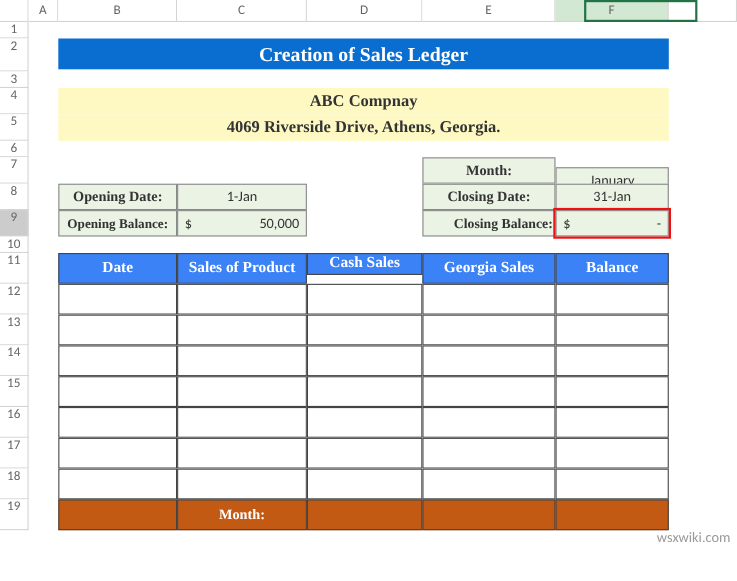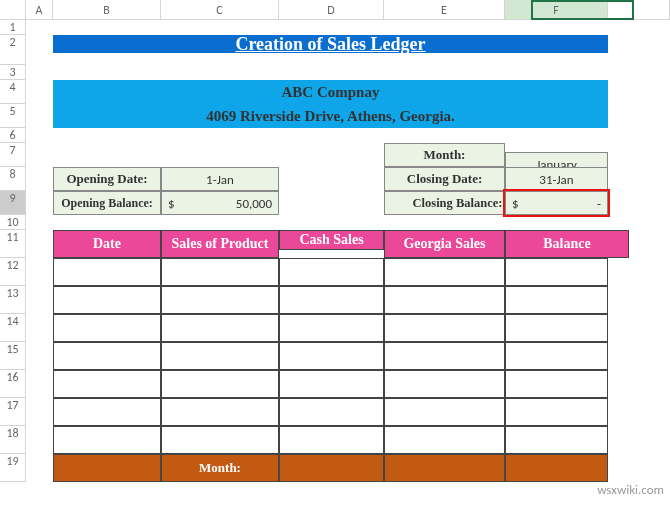--- a/index.html
+++ b/index.html
@@ -10,25 +10,25 @@
 .rowgutter { position: absolute; top: 20px; left: 0; width: 26px; }
 .rowgutter div { border-right: 1px solid #d4d4d4; border-bottom: 1px solid #d4d4d4; text-align: center; color: #666; font-size: 12px; background: #fff; }
 .rowgutter .r9 { background: #ccc; }
 .cells { position: absolute; top: 20px; left: 26px; right: 0; }
 .cell { position: absolute; overflow: hidden; white-space: nowrap; display: flex; align-items: center; padding: 0 6px; }
 
 
 .select-border { position: absolute; border: 2px solid #217346; pointer-events: none; }
 
 .title-bar { background: #0a6ed1; color: #fff; font-weight: bold; font-size: 18px; font-family: 'Times New Roman', serif; justify-content: center; }
-.company { background: #0ea5e9; color: #333; font-weight: bold; font-family: 'Times New Roman', serif; justify-content: center; font-size: 15px; }
+.company { background: #fef9c3; color: #333; font-weight: bold; font-family: 'Times New Roman', serif; justify-content: center; font-size: 15px; }
 .lightgreen { background: #eaf3e4; border: 1px solid #888; }
 .lbl { font-weight: bold; font-family: 'Times New Roman', serif; }
 .centertxt { justify-content: center; }
-.tblhead { background: #ec4899; color: #fff; font-weight: bold; font-family: 'Times New Roman', serif; justify-content: center; font-size: 14px; border: 1px solid #444; }
+.tblhead { background: #3b82f6; color: #fff; font-weight: bold; font-family: 'Times New Roman', serif; justify-content: center; font-size: 14px; border: 1px solid #444; }
 .tblcell { border: 1px solid #444; background: #fff; }
 .totalrow { background: #c35a14; color: #fff; font-weight: bold; font-family: 'Times New Roman', serif; border: 1px solid #444; }
 .redbox { border: 2.5px solid #e11; }
 .watermark { position: absolute; right: 6px; top: 482px; font-size: 13px; color: #999; }
 </style>
 </head>
 <body>
 
 <div class="sheet">
 
@@ -60,21 +60,21 @@
     <div style="height:28px;">14</div>
     <div style="height:28px;">15</div>
     <div style="height:28px;">16</div>
     <div style="height:28px;">17</div>
     <div style="height:28px;">18</div>
     <div style="height:28px;">19</div>
   </div>
 
   <div class="cells">
 
-    <div class="cell title-bar" style="top:15px;left:27px;width:555px;height:18px;text-decoration:underline;">
+    <div class="cell title-bar" style="top:15px;left:27px;width:555px;height:28px;">
       <span>Creation of Sales Ledger</span>
     </div>
 
     <div class="cell company" style="top:60px;left:27px;width:555px;height:24px;">
       <span>ABC Compnay</span>
     </div>
     <div class="cell company" style="top:84px;left:27px;width:555px;height:24px;">
       <span>4069 Riverside Drive, Athens, Georgia.</span>
     </div>
 
@@ -119,21 +119,21 @@
       </div>
     <div class="cell tblhead" style="top:210px;left:135px;width:118px;height:28px;">
         <span>Sales of Product</span>
       </div>
     <div class="cell tblhead" style="top:210px;left:253px;width:105px;height:20px;">
         <span>Cash Sales</span>
       </div>
     <div class="cell tblhead" style="top:210px;left:358px;width:121px;height:28px;">
         <span>Georgia Sales</span>
       </div>
-    <div class="cell tblhead" style="top:210px;left:479px;width:124px;height:28px;">
+    <div class="cell tblhead" style="top:210px;left:479px;width:103px;height:28px;">
         <span>Balance</span>
       </div>
 
     <div class="cell tblcell" style="top:238px;left:27px;width:108px;height:28px;"></div>
     <div class="cell tblcell" style="top:238px;left:135px;width:118px;height:28px;"></div>
     <div class="cell tblcell" style="top:238px;left:253px;width:105px;height:28px;"></div>
     <div class="cell tblcell" style="top:238px;left:358px;width:121px;height:28px;"></div>
     <div class="cell tblcell" style="top:238px;left:479px;width:103px;height:28px;"></div>
 
     <div class="cell tblcell" style="top:266px;left:27px;width:108px;height:28px;"></div>

